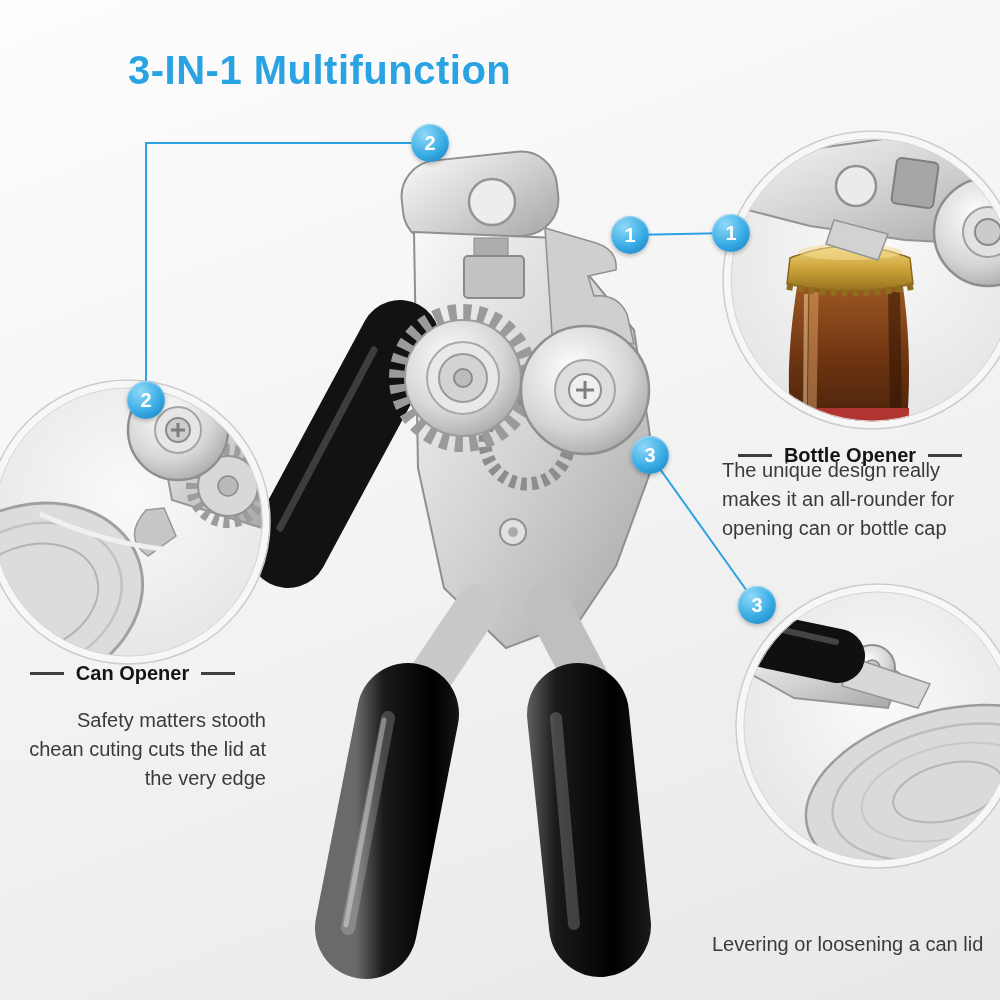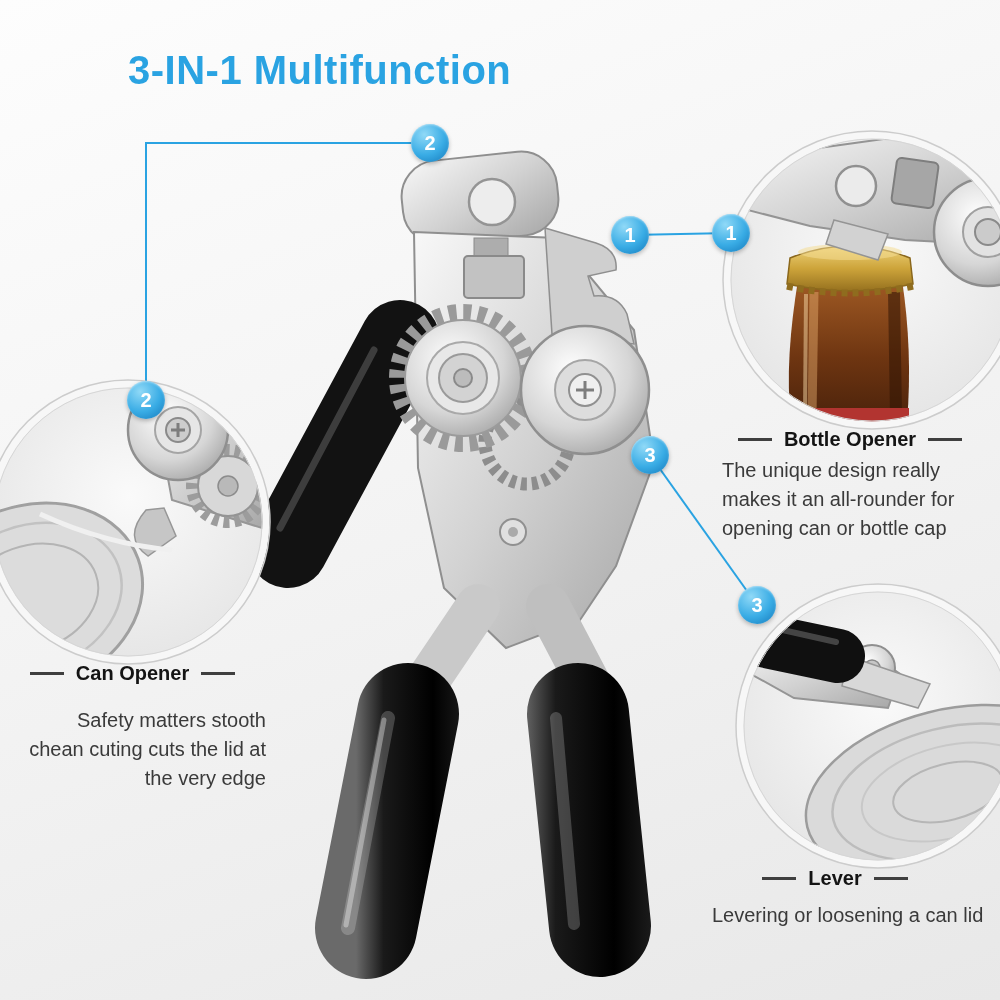--- a/index.html
+++ b/index.html
@@ -220,27 +220,22 @@
   <div class="badge" style="left:631px; top:436px;">3</div>
   <div class="badge" style="left:738px; top:586px;">3</div>
 
   <div class="feature-head" style="left:15px; top:662px; width:235px;">
     <span class="rule"></span>
     <span>Can Opener</span>
     <span class="rule"></span>
   </div>
   <div class="feature-desc" style="left:28px; top:706px; width:238px;text-align:right;">Safety matters stooth chean cuting cuts the lid at the very edge</div>
 
-  <div class="feature-head" style="left:715px; top:428px; width:270px;align-items:center;">
+  <div class="feature-head" style="left:715px; top:444px; width:270px;align-items:center;">
     <span class="rule"></span>
     <span>Bottle Opener</span>
     <span class="rule"></span>
   </div>
   <div class="feature-desc" style="left:722px; top:456px; width:270px;">The unique design really makes it an all-rounder for opening can or bottle cap</div>
 
-  <div class="feature-head" style="left:700px; top:867px; width:270px;">
-    <span class="rule"></span>
-    <span>Lever</span>
-    <span class="rule"></span>
-  </div>
-  <div class="feature-desc" style="left:712px; top:901px; width:280px;">Levering or loosening a can lid</div>
+  <div class="feature-desc" style="left:712px; top:930px; width:280px;">Levering or loosening a can lid</div>
 
 </div>
 
 </body></html>

